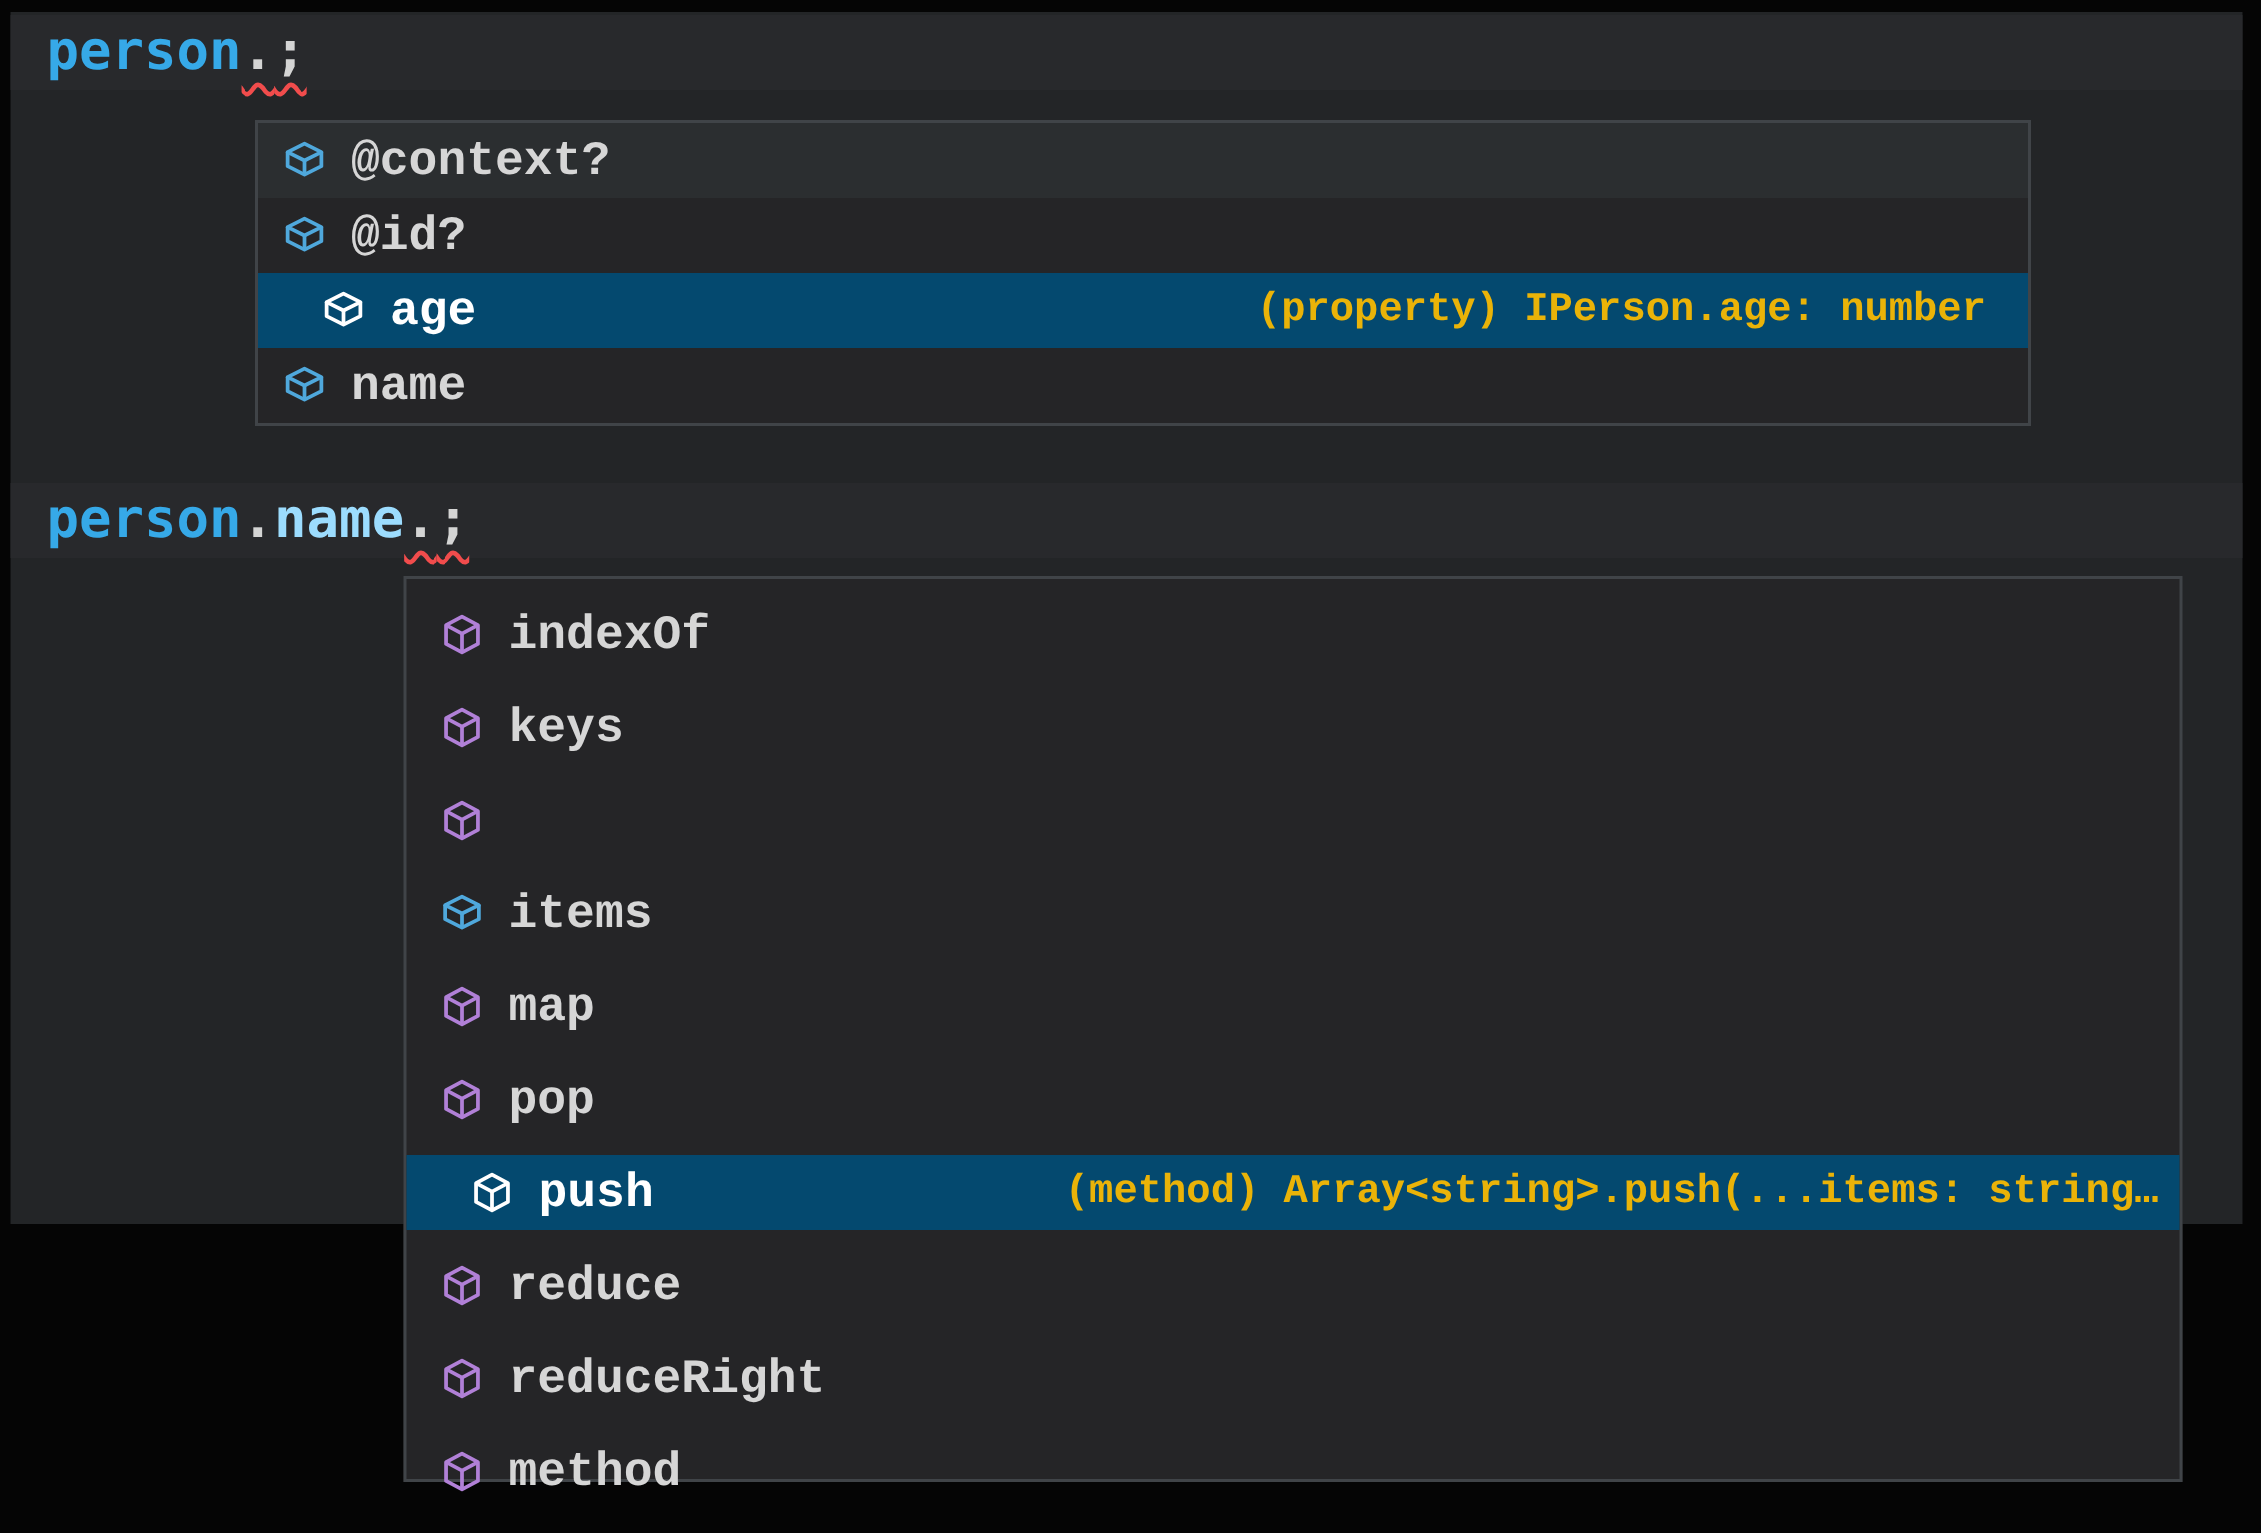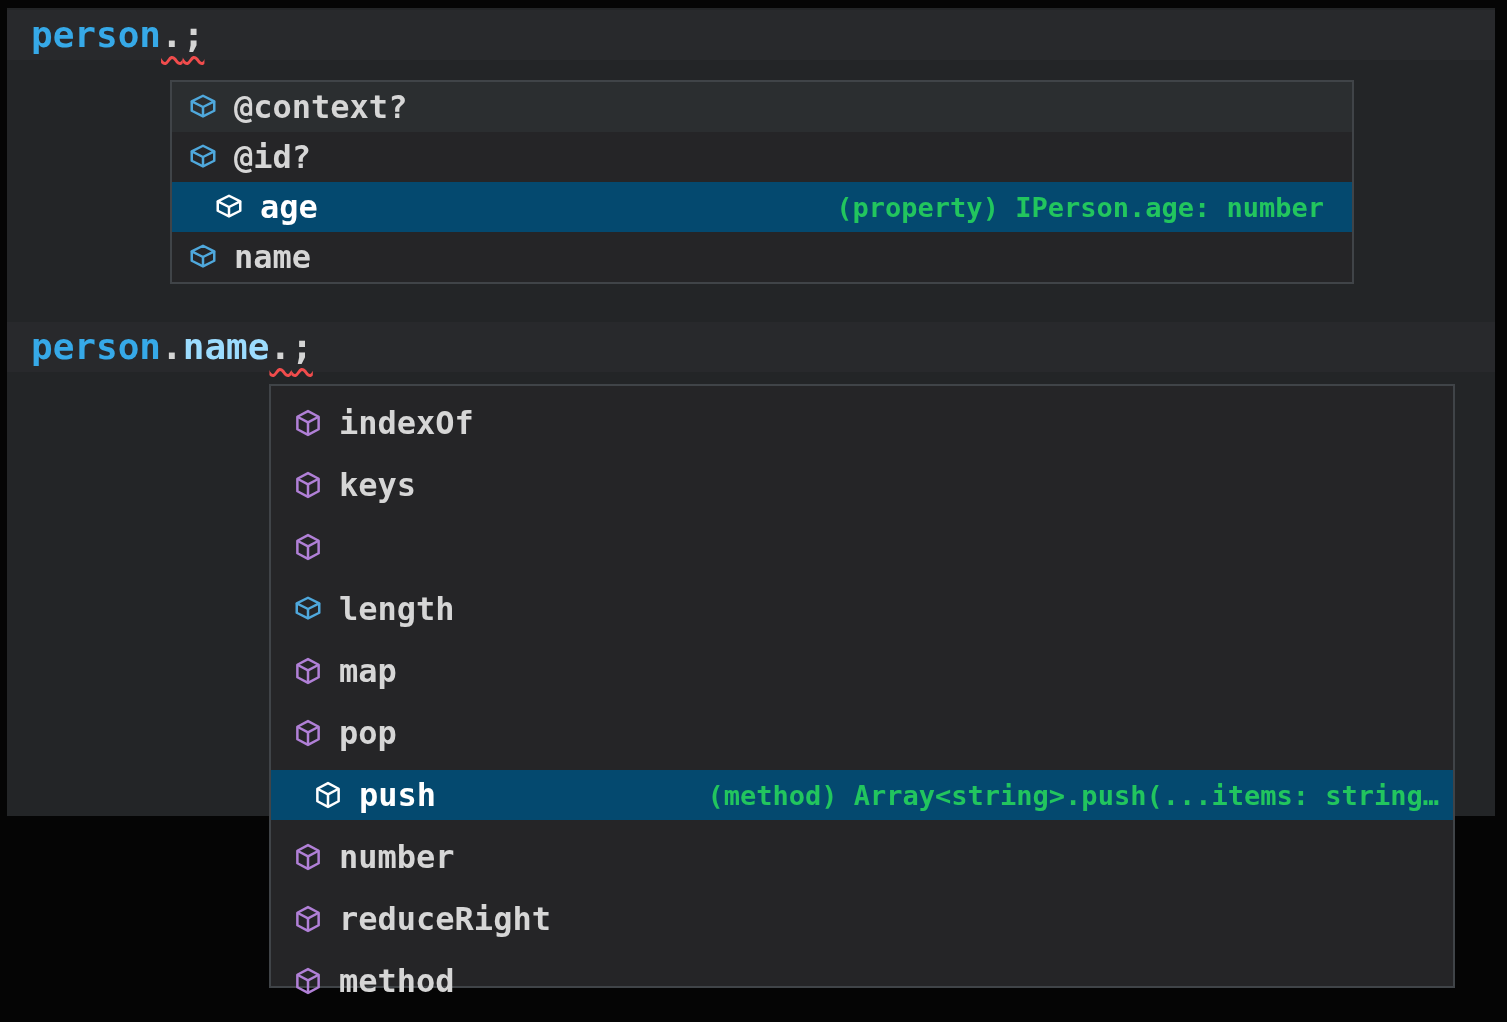--- a/index.html
+++ b/index.html
@@ -23,37 +23,37 @@
   .tok.variable{color:#36a9e8;}
   .tok.property{color:#9cdcfe;}
   .tok.punct{color:#d4d4d4;}
   .err{
     text-decoration-line:underline;text-decoration-style:wavy;
     text-decoration-color:#f14c4c;text-decoration-thickness:3px;
     text-underline-offset:9px;text-decoration-skip-ink:none;
   }
   .popup{
     position:absolute;background:#252527;border:2px solid #404448;
-    box-sizing:border-box;z-index:3;
+    box-sizing:border-box;z-index:3;font-family:Liberation Mono, monospace;
   }
   .popup1{left:163px;top:72px;width:1184px;height:204px;}
   .popup2{left:262px;top:376px;width:1186px;height:604px;}
   .row{display:flex;align-items:center;height:50px;padding:0 14px 0 16px;}
   .popup1 .row{padding-right:28px;}
   .popup2 .row{padding-left:22px;margin-top:12px;}
   .row.alt{background:#2b2e30;}
   .row.selected{background:#04496f;padding-left:42px;}
   .icon{width:30px;height:30px;flex:0 0 30px;display:flex;align-items:center;justify-content:center;}
   .icon svg{width:100%;height:100%;display:block;}
   .icon.property{color:#4fa8dc;}
   .icon.method{color:#b180d7;}
   .row.selected .icon{color:#ffffff;}
   .label{margin-left:16px;font-size:32px;font-weight:bold;color:#d6d6d6;white-space:pre;}
   .row.selected .label{color:#ffffff;}
-  .detail{margin-left:auto;font-size:27px;font-weight:bold;color:#22c55e;white-space:pre;}
+  .detail{margin-left:auto;font-size:27px;font-weight:bold;color:#eab308;white-space:pre;}
 </style>
 </head>
 <body>
 
 <svg width="0" height="0" style="position:absolute">
   <defs>
     <g id="ico-property">
       <path d="M12 3 L21 7.5 L12 12 L3 7.5 Z" fill="none" stroke="currentColor" stroke-width="2" stroke-linejoin="round"></path>
       <path d="M3 7.5 L3 15 L12 19.5 L21 15 L21 7.5" fill="none" stroke="currentColor" stroke-width="2" stroke-linejoin="round"></path>
       <path d="M12 12 L12 19.5" fill="none" stroke="currentColor" stroke-width="2"></path>
@@ -135,21 +135,21 @@
               <use href="#ico-method"></use>
             </svg>
           </span>
       </div>
       <div class="row">
         <span class="icon property">
             <svg viewBox="0 0 24 24">
               <use href="#ico-property"></use>
             </svg>
           </span>
-        <span class="label">length</span>
+        <span class="label">items</span>
       </div>
       <div class="row">
         <span class="icon method">
             <svg viewBox="0 0 24 24">
               <use href="#ico-method"></use>
             </svg>
           </span>
         <span class="label">map</span>
       </div>
       <div class="row">
@@ -168,21 +168,21 @@
           </span>
         <span class="label">push</span>
         <span class="detail">(method) Array&lt;string&gt;.push(...items: string…</span>
       </div>
       <div class="row">
         <span class="icon method">
             <svg viewBox="0 0 24 24">
               <use href="#ico-method"></use>
             </svg>
           </span>
-        <span class="label">number</span>
+        <span class="label">reduce</span>
       </div>
       <div class="row">
         <span class="icon method">
             <svg viewBox="0 0 24 24">
               <use href="#ico-method"></use>
             </svg>
           </span>
         <span class="label">reduceRight</span>
       </div>
       <div class="row">

